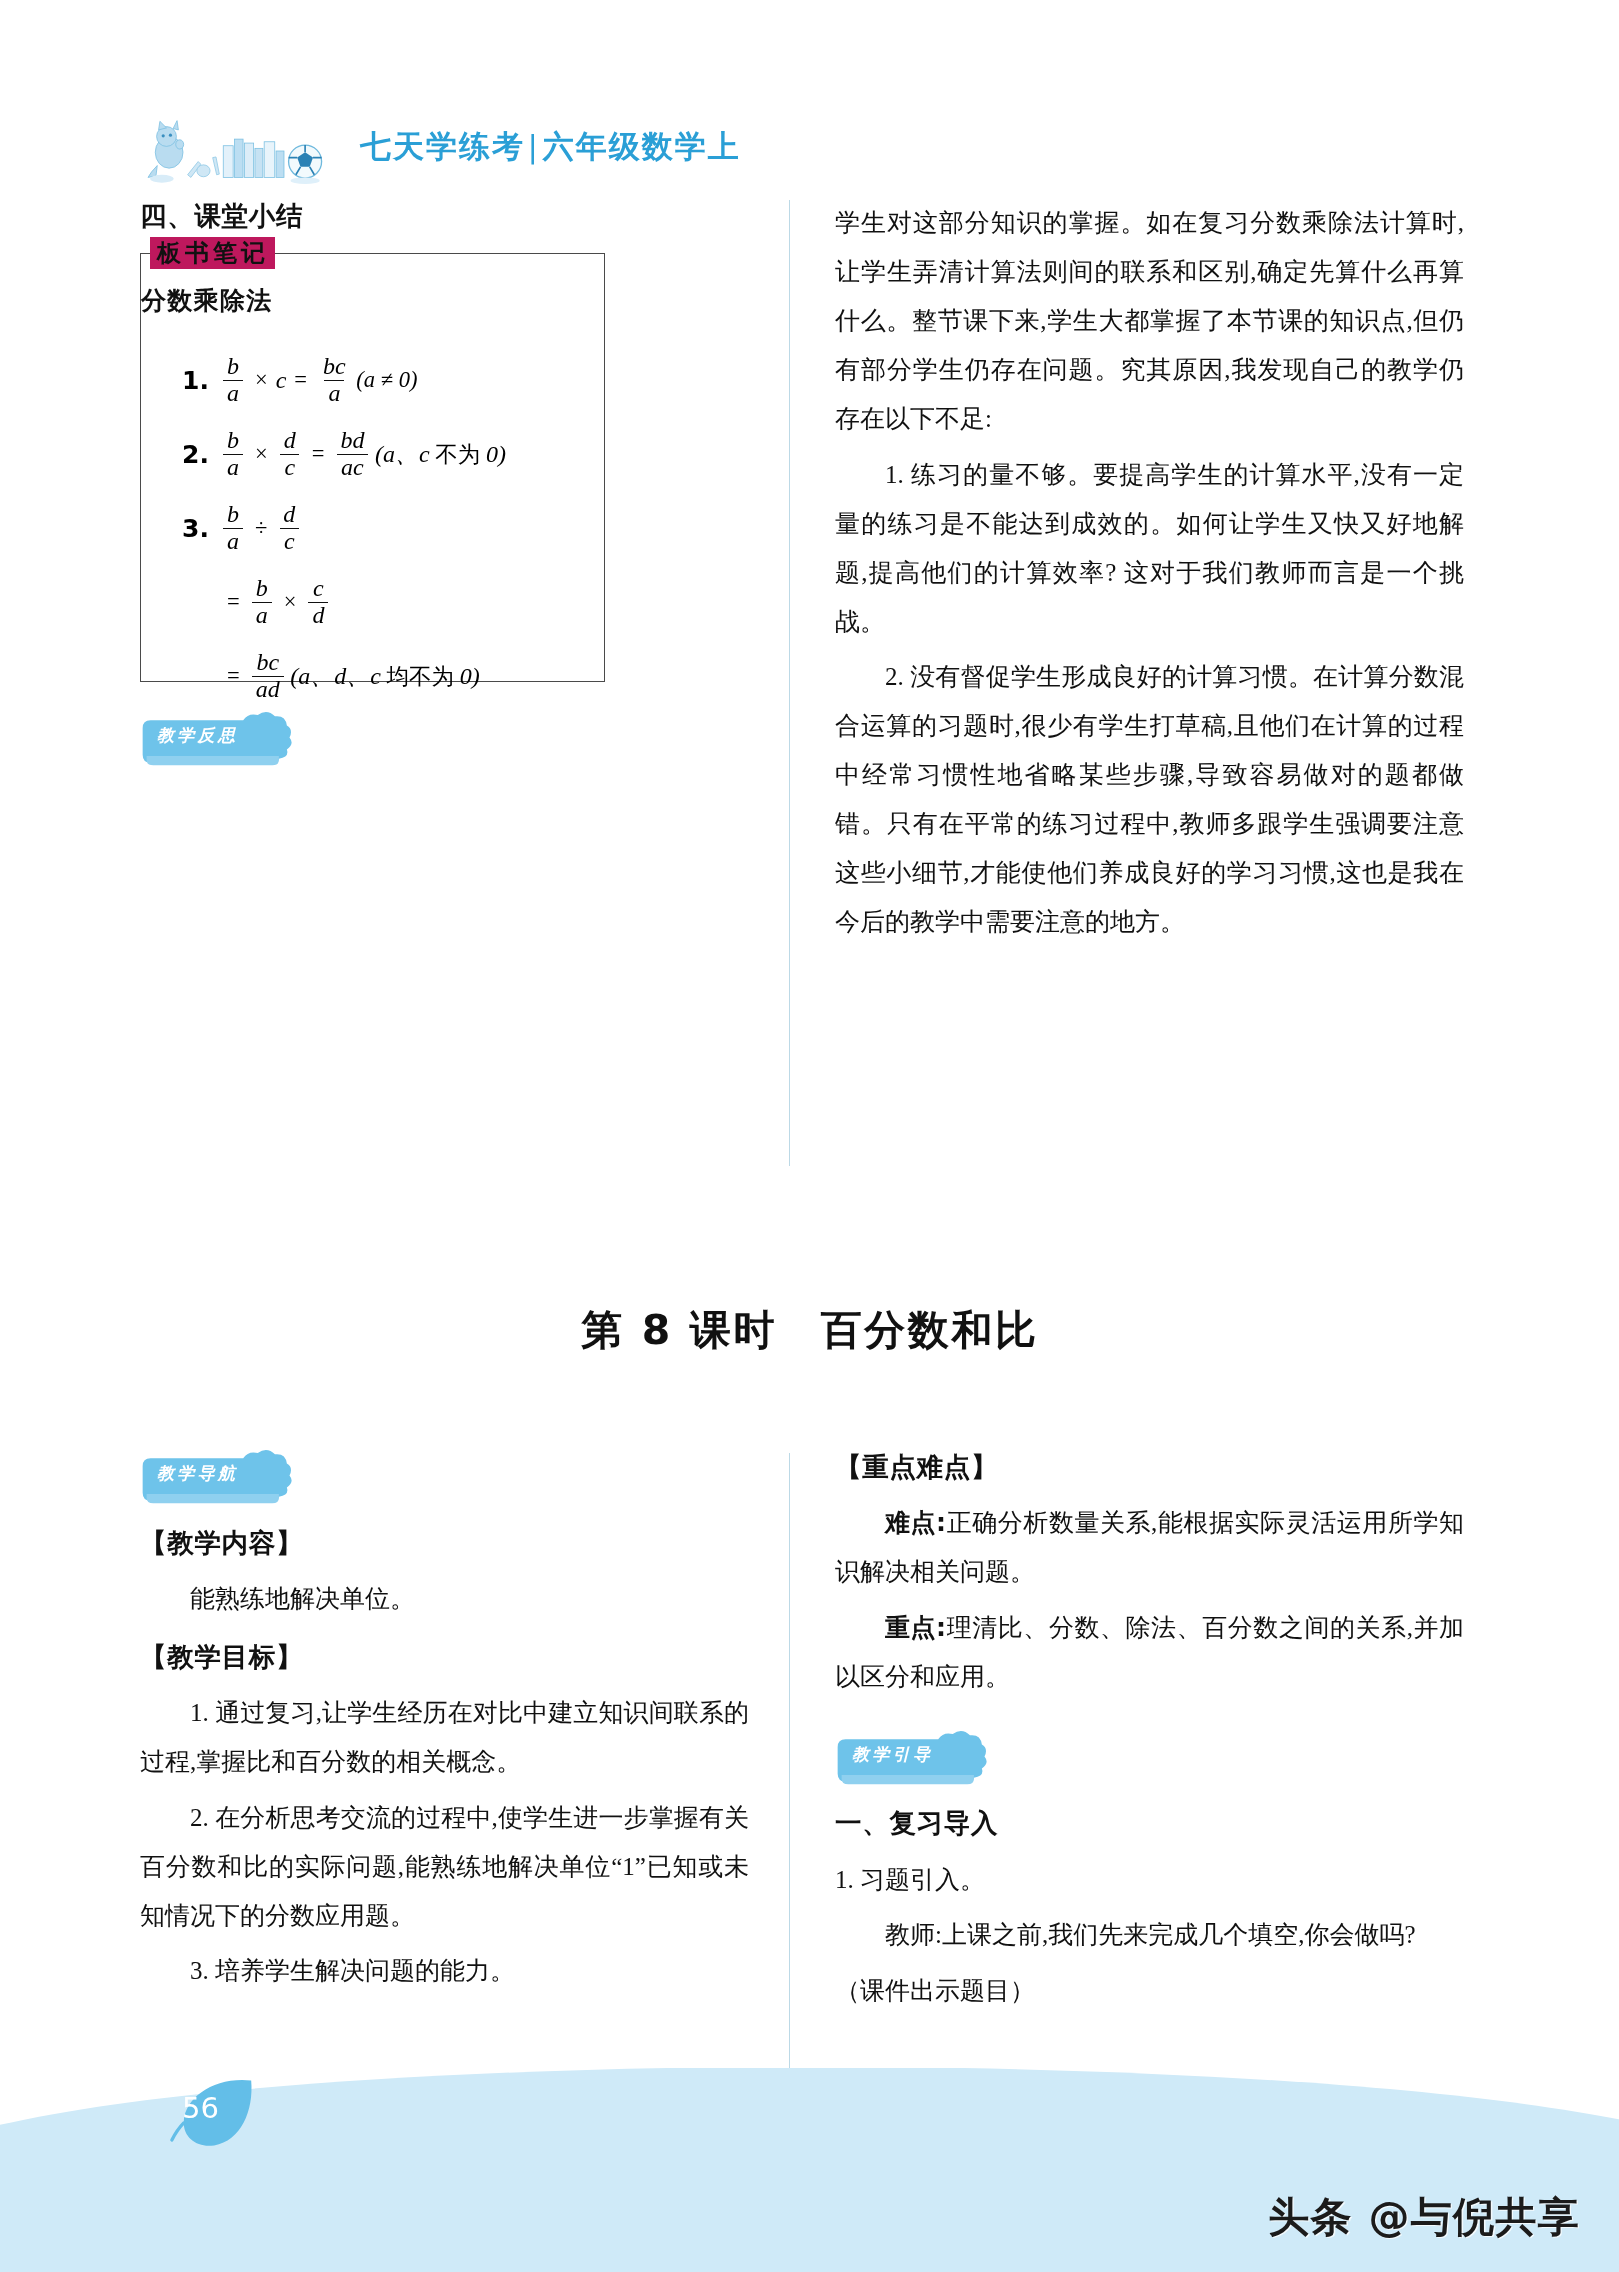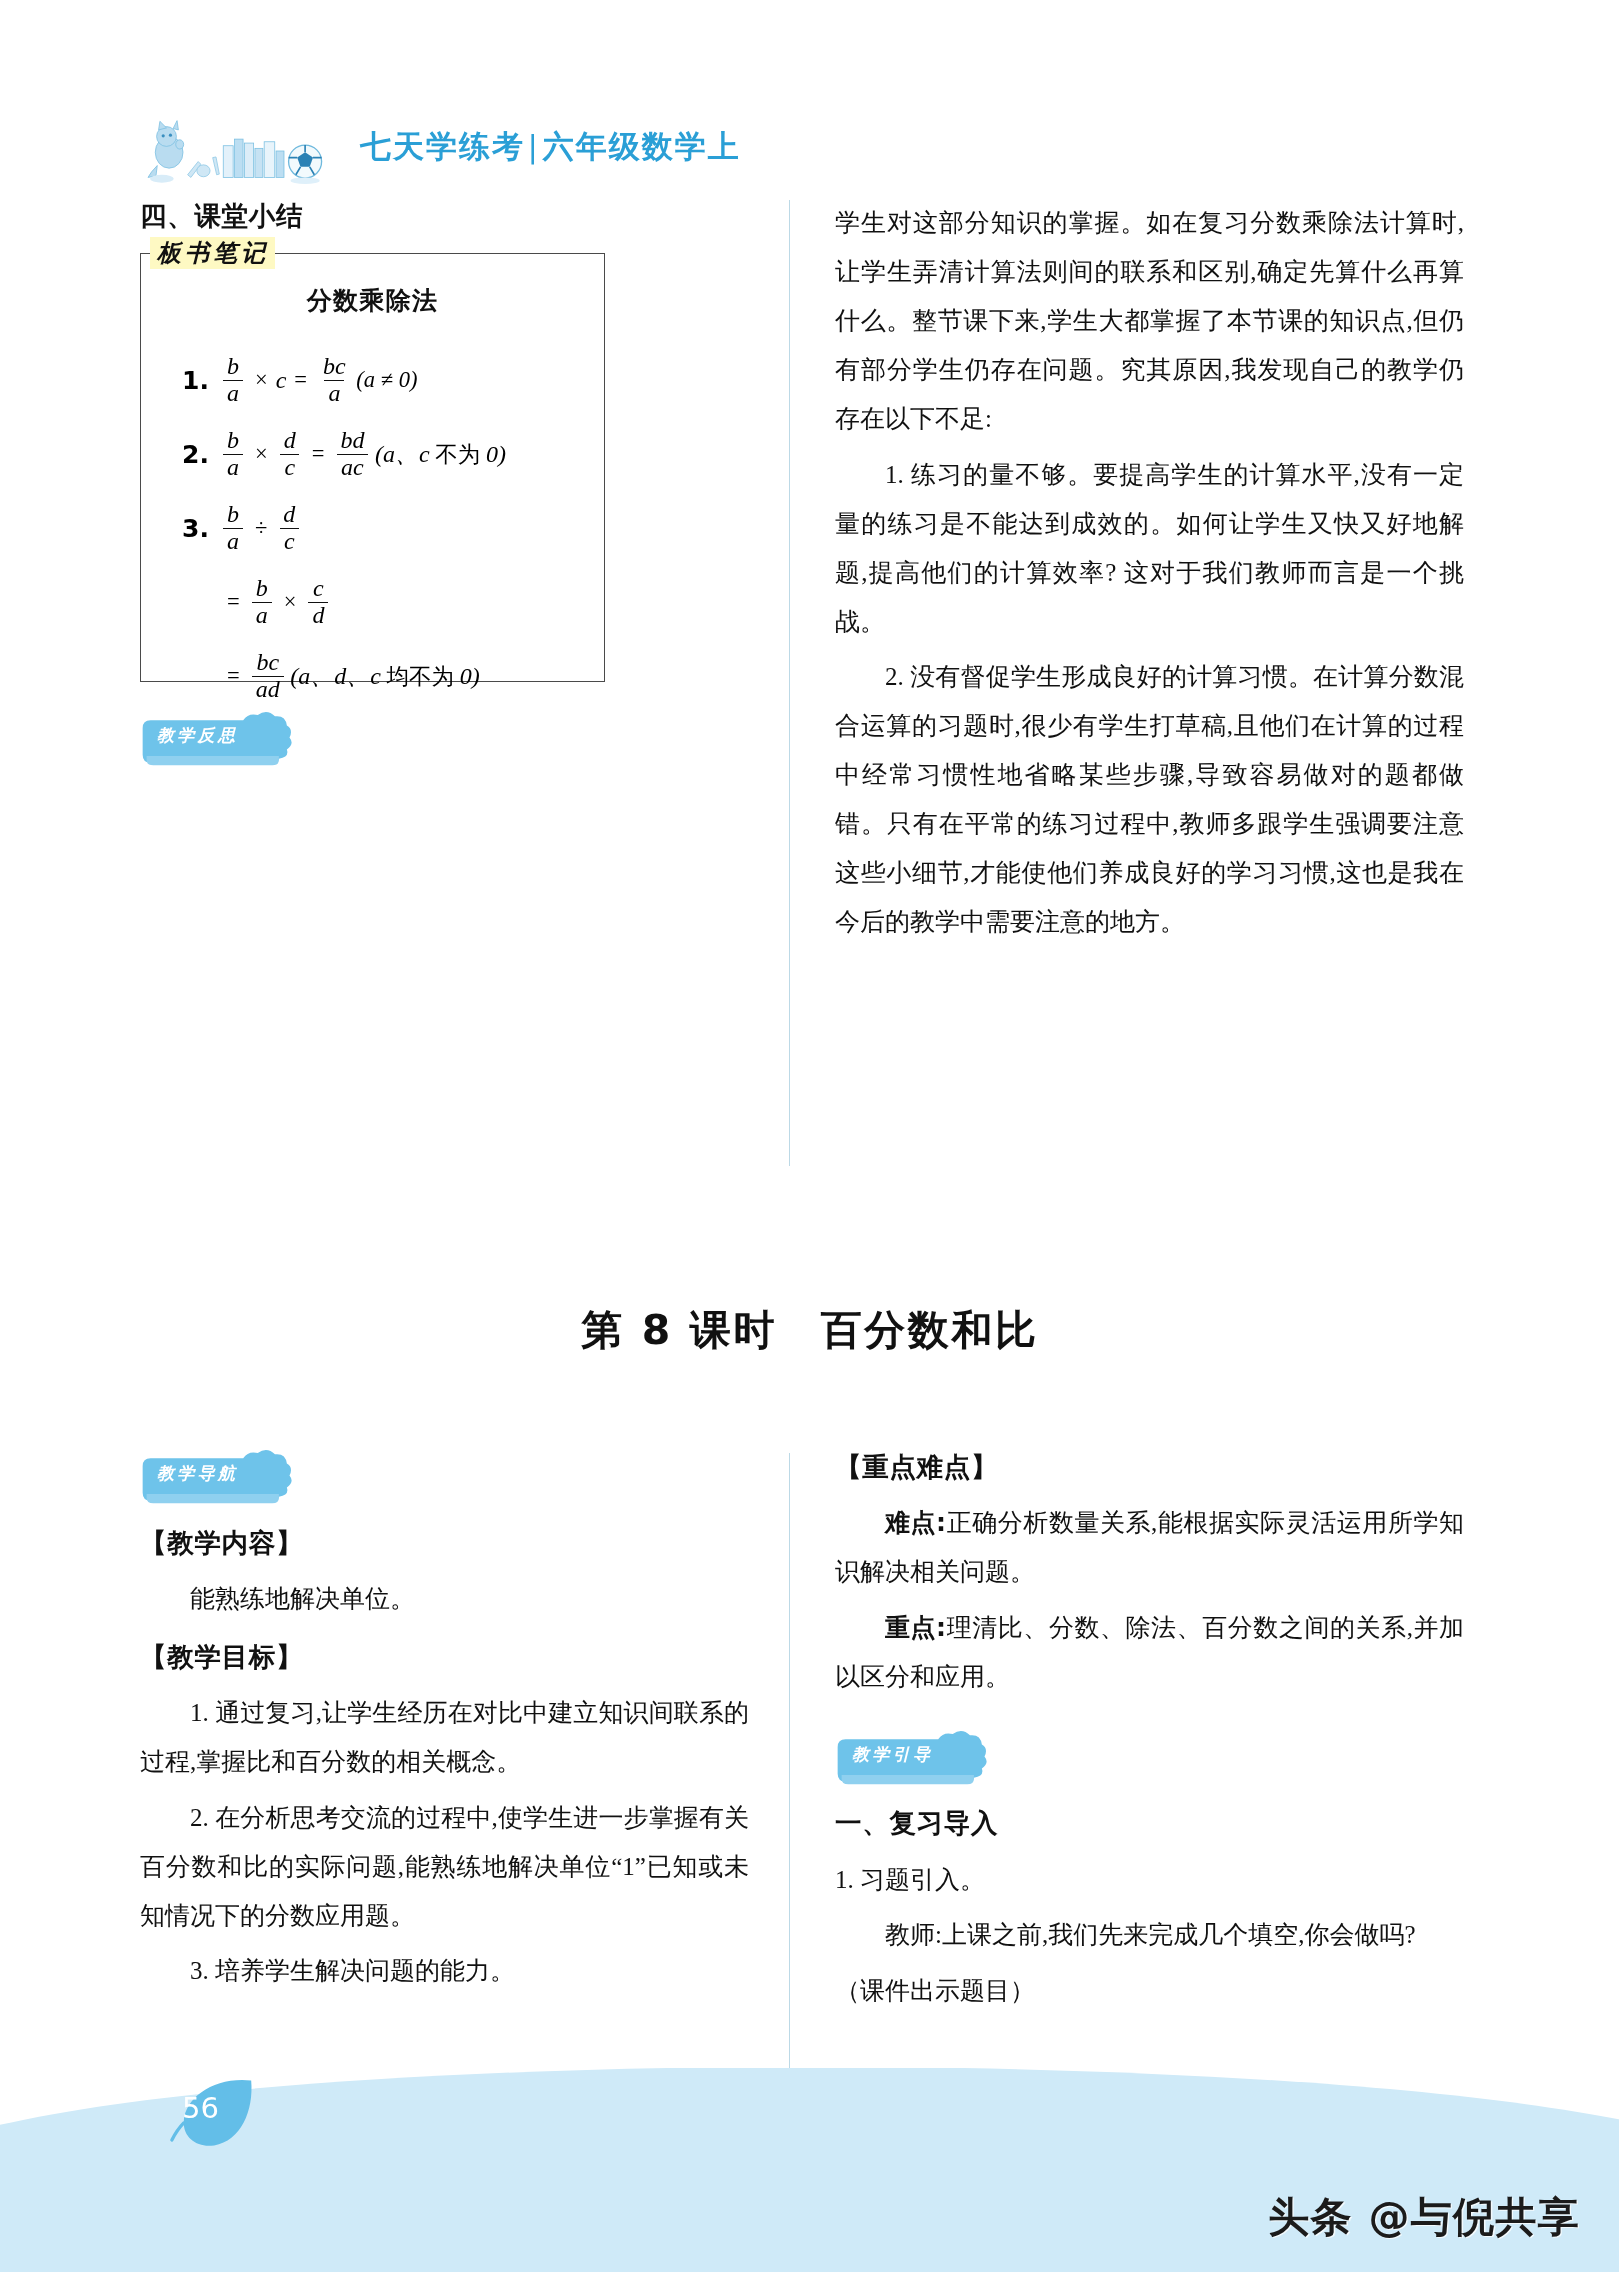--- a/index.html
+++ b/index.html
@@ -61,32 +61,30 @@
   .notes-box {
     position:relative;
     border:1.3px solid #4a4a4a;
     width:463px;
     height:427px;
     margin-top:18.5px;
   }
   .notes-tab {
     position:absolute;
     left:9.3px; top:-17px;
-    background:#fef9c3;
+    background:#be185d;
     padding:0 6.6px;
     font-family:"DejaVu Serif","Liberation Serif",serif;
     font-weight:bold;
     font-size:24px;
-    font-style:italic;
     color:#111;
     letter-spacing:4px;
     white-space:nowrap;
   }
   .notes-title {
-    text-align:center;
     margin-top:30px;
     font-family:"DejaVu Sans","Liberation Sans",sans-serif;
     font-weight:bold;
     font-size:25px;
     color:#111;
     letter-spacing:1.3px;
   }
   .formula-list { margin:26.5px 0 0 41px; }
   .frow {
     display:flex;

